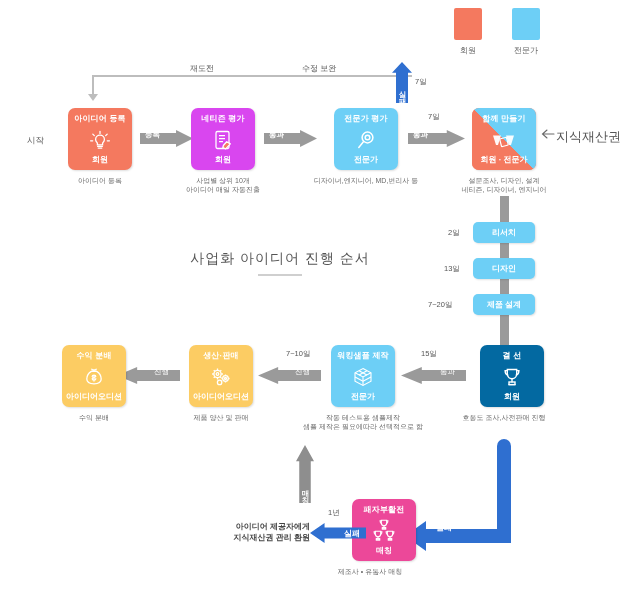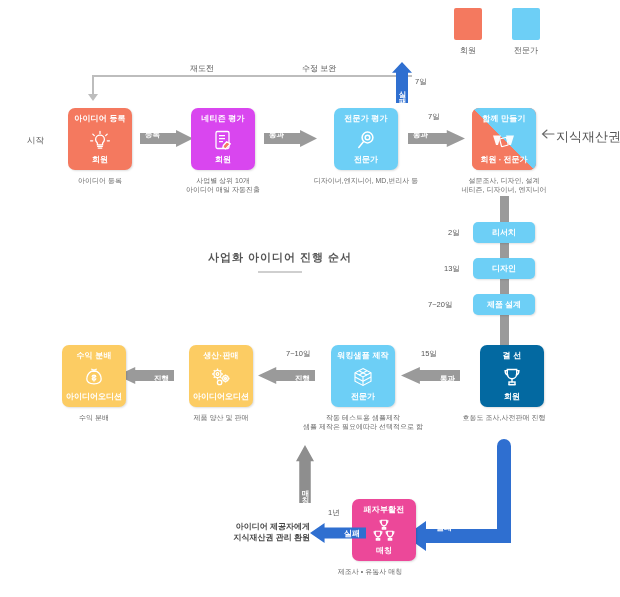--- a/index.html
+++ b/index.html
@@ -24,22 +24,22 @@
         display:flex;align-items:center;justify-content:center;}
   .cap{position:absolute;font-size:7px;line-height:9px;color:#6a6a6a;
        text-align:center;white-space:nowrap;}
 
   
   .arrowR{position:absolute;height:17px;background:#9a9a9a;
       display:flex;align-items:flex-start;justify-content:flex-start;
       color:#fff;font-size:7.5px;font-weight:bold;padding-left:5px;
       clip-path:polygon(0 18%,68% 18%,68% 0,100% 50%,68% 100%,68% 82%,0 82%);}
   .arrowL{position:absolute;height:17px;background:#9a9a9a;
-      display:flex;align-items:flex-end;justify-content:flex-end;
-      color:#fff;font-size:7.5px;font-weight:bold;padding-right:5px;
+      display:flex;align-items:flex-start;justify-content:flex-end;
+      color:#fff;font-size:7.5px;font-weight:normal;padding-right:11px;
       clip-path:polygon(100% 18%,32% 18%,32% 0,0 50%,32% 100%,32% 82%,100% 82%);}
   .arrowUp{position:absolute;width:18px;background:#8e8e8e;
       color:#fff;font-size:7.5px;font-weight:bold;
       display:flex;align-items:flex-end;justify-content:center;padding-bottom:4px;
       clip-path:polygon(18% 100%,18% 28%,0 28%,50% 0,100% 28%,82% 28%,82% 100%);}
   .arrowUp span{writing-mode:vertical-rl;text-orientation:upright;line-height:10px;}
   .blueUp{position:absolute;width:20px;background:#2f6fd0;
       color:#fff;font-size:7.5px;font-weight:bold;
       display:flex;align-items:flex-end;justify-content:center;padding-bottom:3px;
       clip-path:polygon(20% 100%,20% 26%,0 26%,50% 0,100% 26%,80% 26%,80% 100%);}
@@ -58,21 +58,21 @@
   .looptx{position:absolute;font-size:8px;color:#555;white-space:nowrap;}
 
   
   .stem{position:absolute;background:#9a9a9a;width:9px;}
   .sub{position:absolute;width:62px;height:21px;border-radius:5px;background:#6DCFF6;
        color:#fff;font-size:8px;font-weight:bold;display:flex;align-items:center;
        justify-content:center;box-shadow:1px 1px 2px rgba(0,0,0,.12);}
 
   
   #ctitle{left:190px;top:250px;width:180px;text-align:center;}
-  #ctitle .t{font-size:11px;font-weight:bold;color:#555;letter-spacing:1px;}
+  #ctitle .t{font-size:14px;font-weight:normal;color:#555;letter-spacing:1px;}
   #ctitle .u{width:44px;height:2px;background:#cfcfcf;margin:6px auto 0;}
 
   .plain{position:absolute;font-size:8px;font-weight:bold;color:#444;
          line-height:11px;text-align:right;white-space:nowrap;}
   .sideLab{position:absolute;font-size:13px;color:#555;white-space:nowrap;}
 
   
   .elbow-v{position:absolute;background:#2f6fd0;width:14px;border-radius:7px 7px 0 0;}
   .elbow-h{position:absolute;background:#2f6fd0;height:14px;}
   .start{position:absolute;font-size:8.5px;color:#555;}

